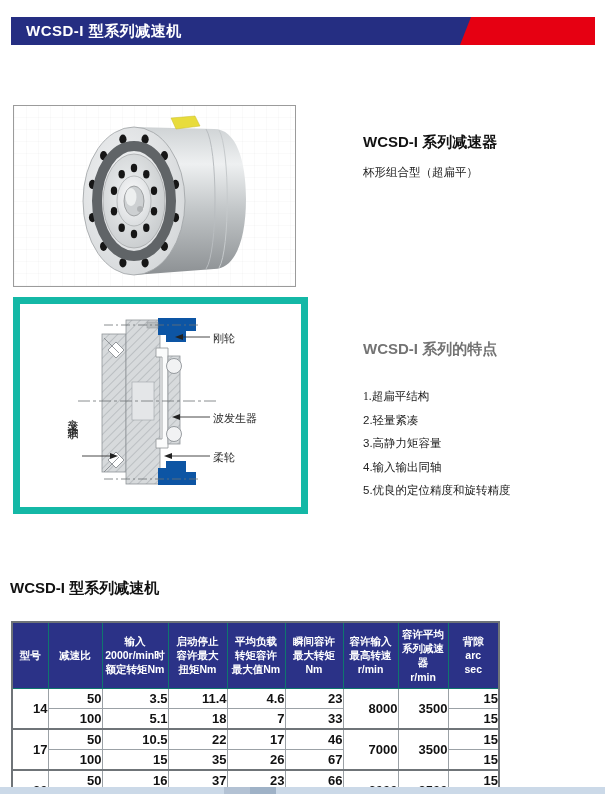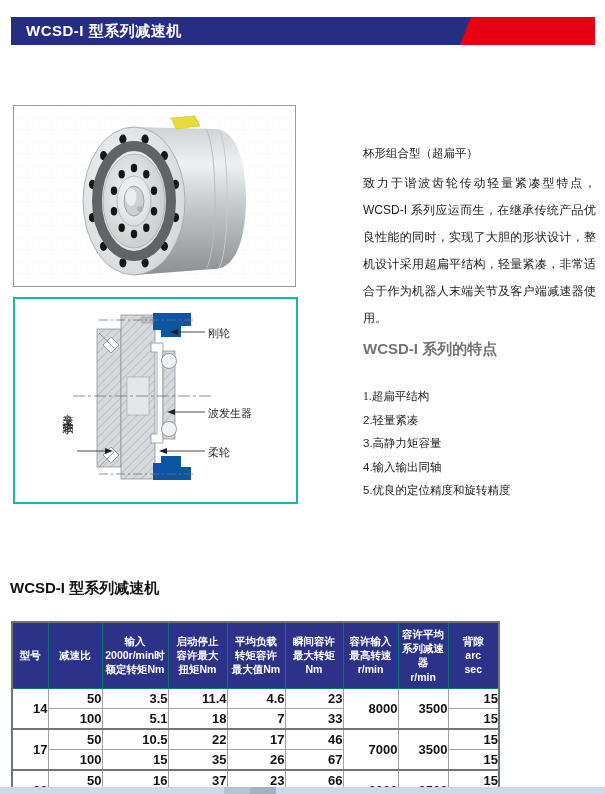--- a/index.html
+++ b/index.html
@@ -14,21 +14,21 @@
   .header-red { position:absolute; left:449px; right:0; top:0; height:28px; background:#e60012;
     clip-path:polygon(11px 0,100% 0,100% 100%,0 100%); }
   .header-title { position:absolute; left:15px; top:0; line-height:28px; color:#ffffff;
     font-size:15px; font-weight:bold; letter-spacing:0.5px; z-index:2; }
   
   .photo-box { position:absolute; left:13px; top:105px; width:281px; height:180px;
     border:1px solid #9b9b9b; background:#fff;
     background-image:repeating-linear-gradient(0deg,rgba(0,0,0,0.02) 0 1px,transparent 1px 12px),
                      repeating-linear-gradient(90deg,rgba(0,0,0,0.02) 0 1px,transparent 1px 12px); }
   .diagram-box { position:absolute; left:13px; top:297px; width:281px; height:203px;
-    border:2px solid #14b8a6; background:#fff; }
+    border:7px solid #14b8a6; background:#fff; }
   .diagram-box svg, .photo-box svg { display:block; }
   .dlabel { position:absolute; font-size:11px; color:#2a2a2a; white-space:nowrap; }
   .dlabel.vertical { writing-mode:vertical-rl; text-orientation:upright; letter-spacing:2px; line-height:13px; }
   
   .intro { position:absolute; left:363px; top:133px; width:233px; }
   .intro-title { font-size:15px; font-weight:bold; color:#111; margin:0; }
   .intro-sub { margin:13px 0 0 0; font-size:11.5px; color:#222; }
   .intro-body { margin:9px 0 0 0; font-size:12px; line-height:27px; text-align:justify; color:#222; }
   .features { position:absolute; left:363px; top:340px; width:233px; }
   .features-title { font-size:15px; font-weight:bold; color:#737373; margin:0; }
@@ -164,22 +164,22 @@
         <polygon points="98,152 90,149 90,155"></polygon>
       </g>
     </svg>
     <span class="dlabel" style="left:193px; top:27px;">刚轮</span>
     <span class="dlabel" style="left:193px; top:107px;">波发生器</span>
     <span class="dlabel" style="left:193px; top:146px;">柔轮</span>
     <span class="dlabel vertical" style="left:46px; top:106px;">交叉滚子轴承</span>
   </div>
 
   <div class="intro">
+    <h2 class="intro-title">WCSD-I 系列减速器</h2>
     <p class="intro-sub">杯形组合型（超扁平）</p>
-    <p class="intro-body">致力于谐波齿轮传动轻量紧凑型特点，WCSD-I 系列应运而生，在继承传统产品优良性能的同时，实现了大胆的形状设计，整机设计采用超扁平结构，轻量紧凑，非常适合于作为机器人末端关节及客户端减速器使用。</p>
   </div>
 
   <div class="features">
     <h2 class="features-title">WCSD-I 系列的特点</h2>
     <p class="feature-item" style="margin-top:32px;font-family:Liberation Serif, serif;">1.超扁平结构</p>
     <p class="feature-item">2.轻量紧凑</p>
     <p class="feature-item">3.高静力矩容量</p>
     <p class="feature-item">4.输入输出同轴</p>
     <p class="feature-item">5.优良的定位精度和旋转精度</p>
   </div>

